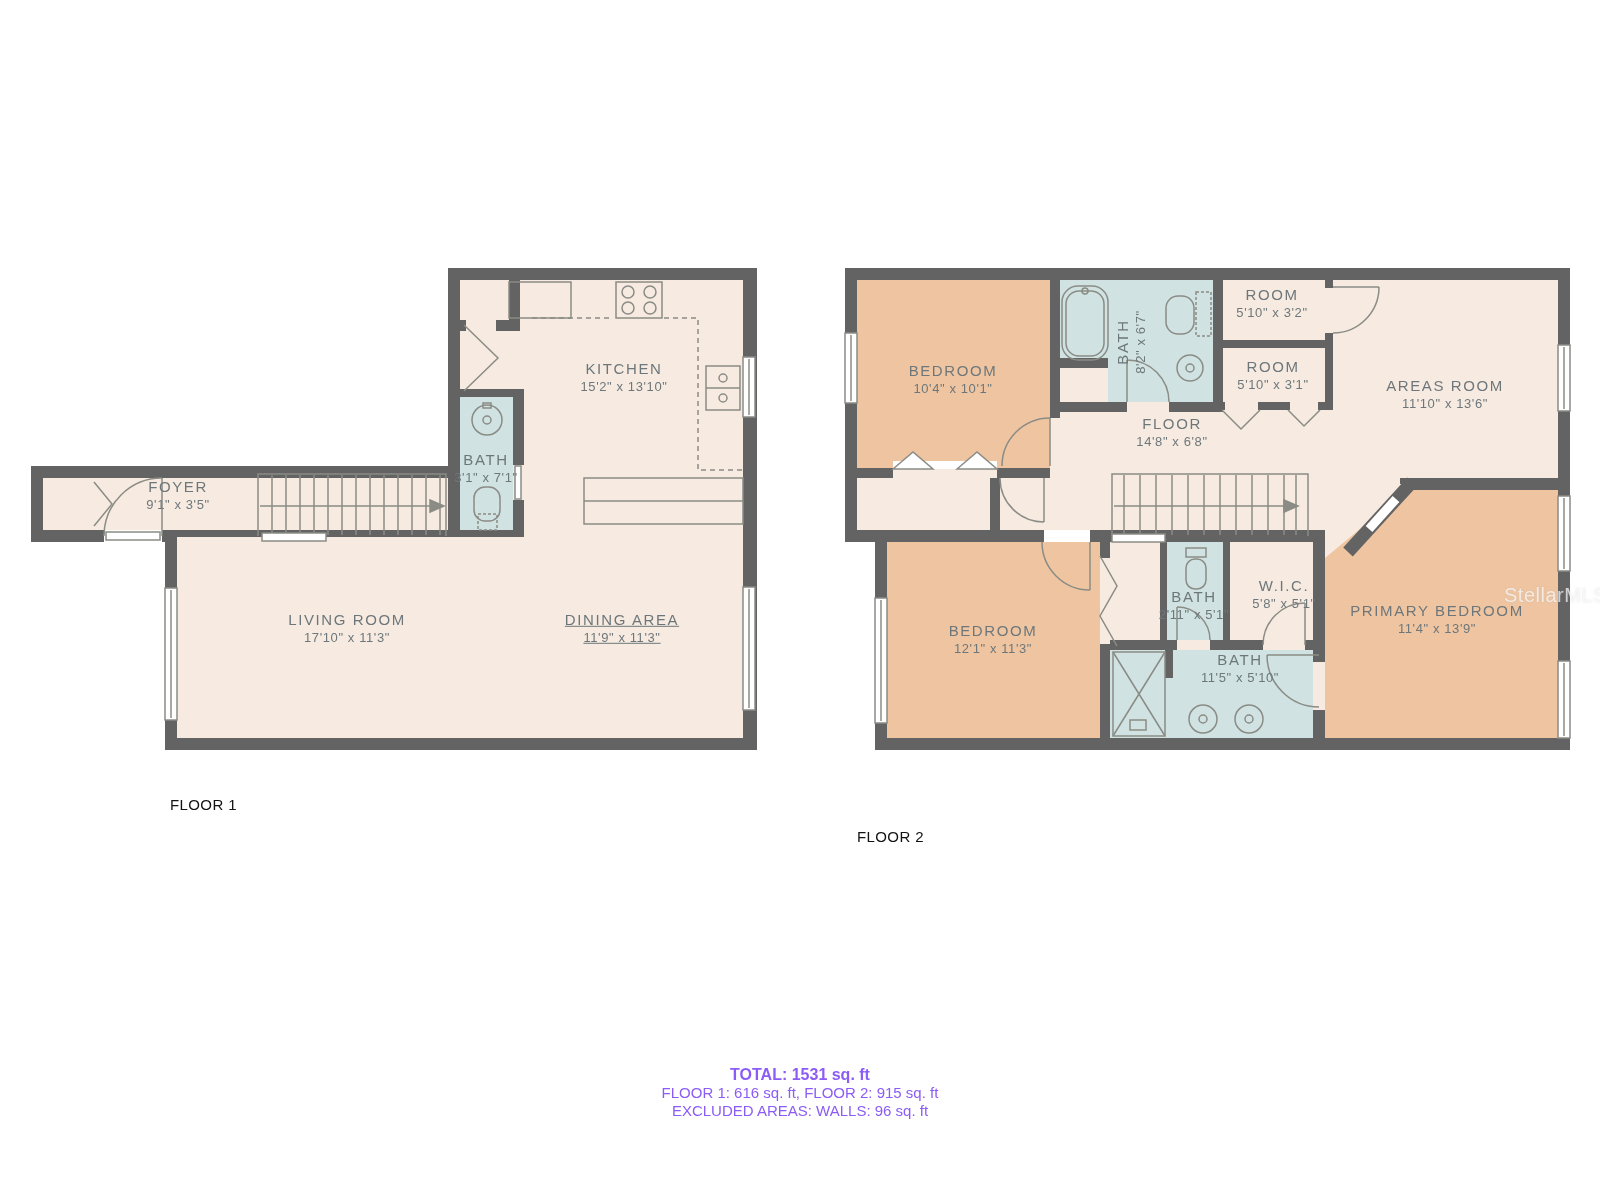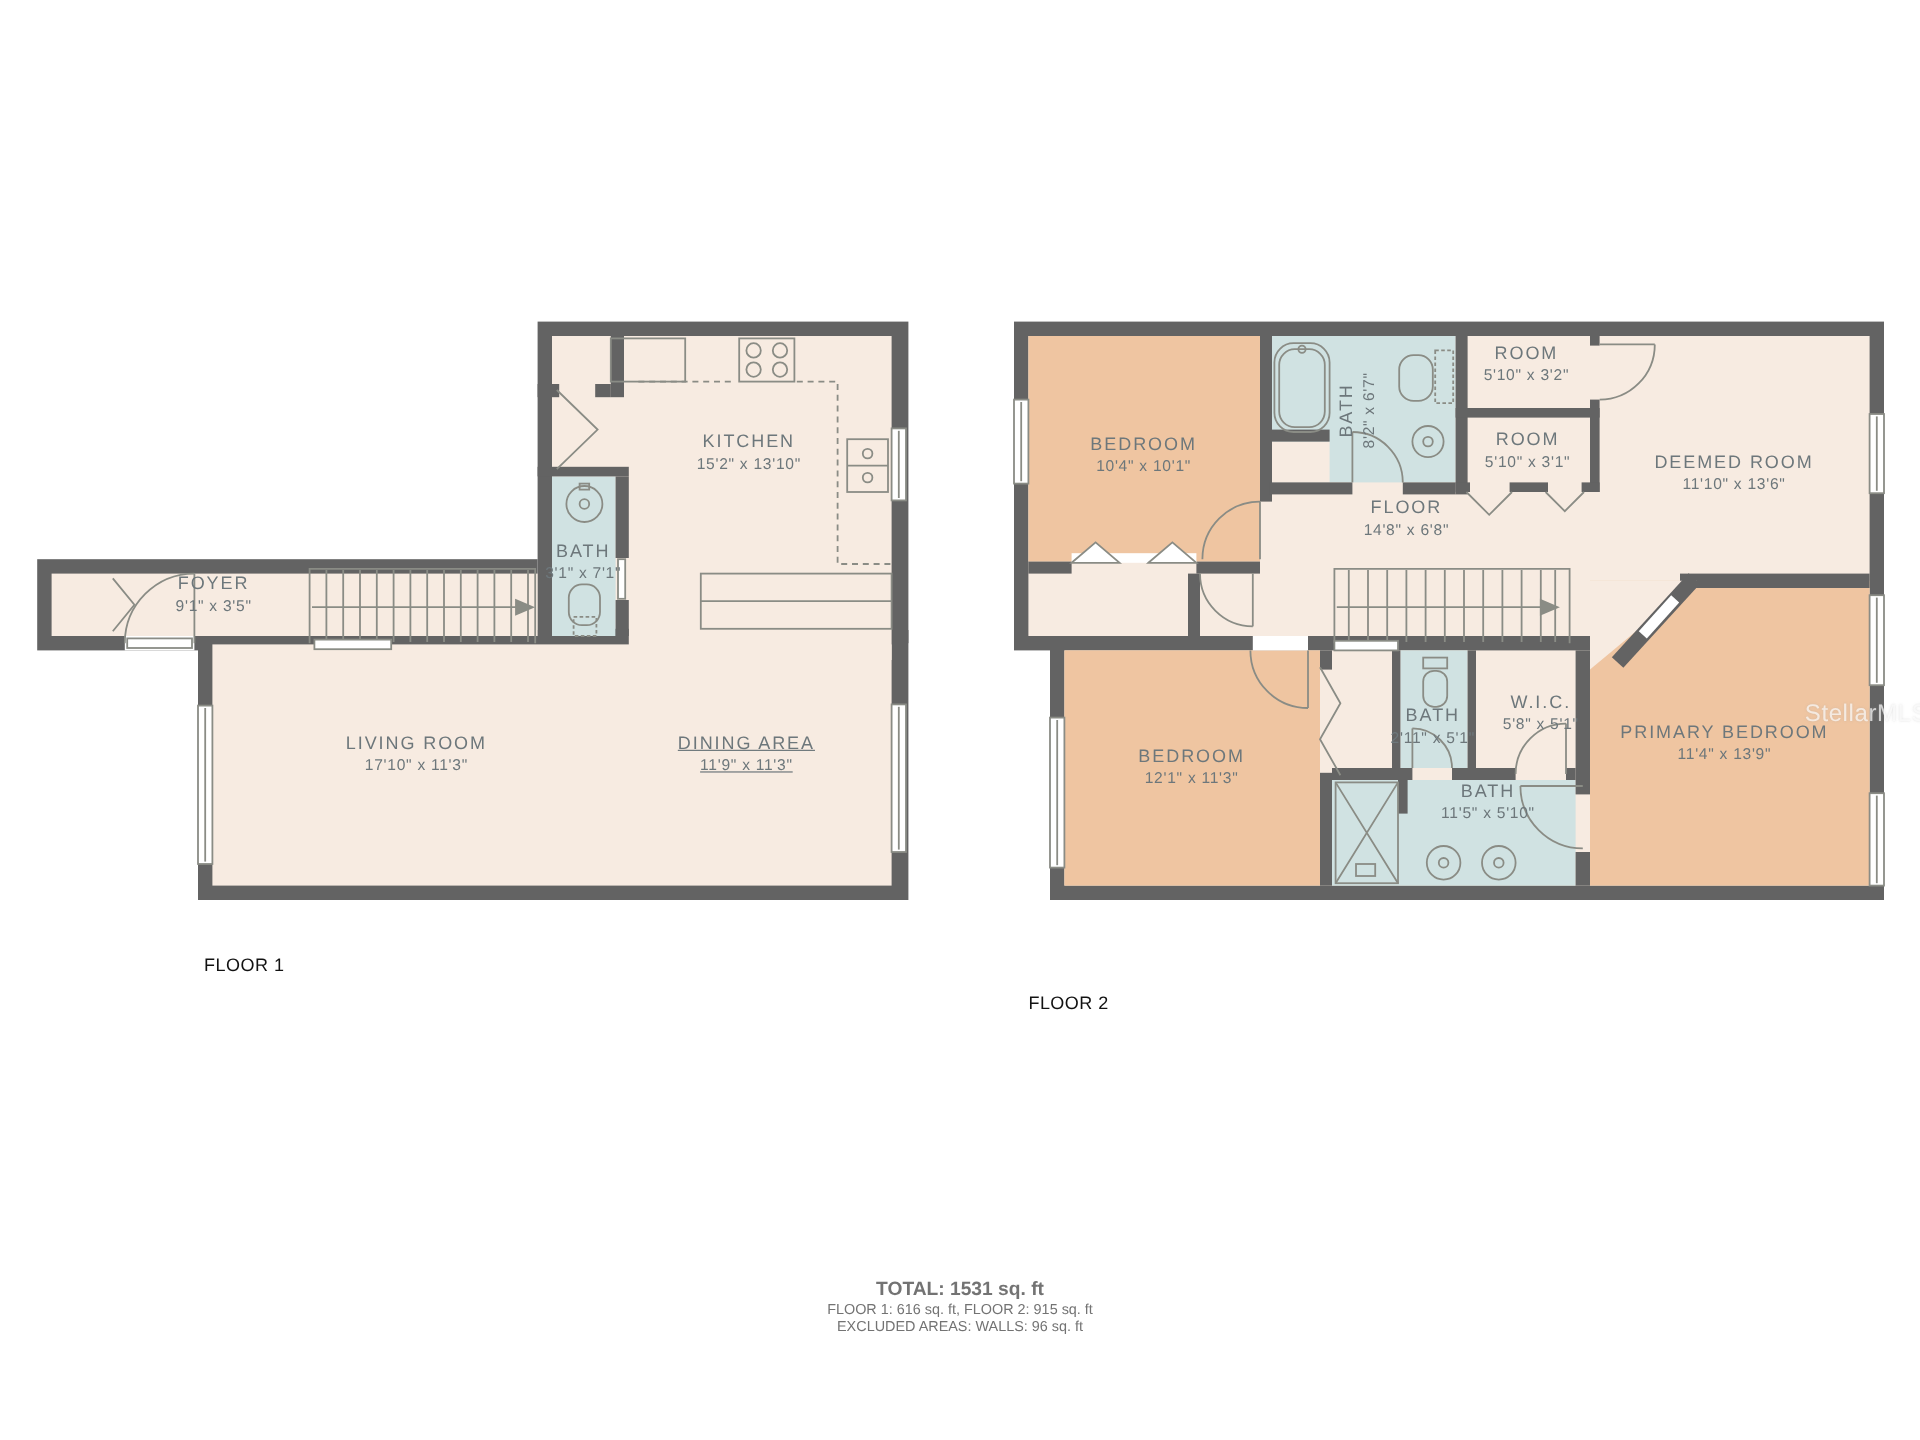--- a/index.html
+++ b/index.html
@@ -10,23 +10,23 @@
   .or{position:absolute;background:#efc5a1;}
   .bl{position:absolute;background:#d0e2e2;}
   .stub{position:absolute;background:#636363;}
   svg.fx{position:absolute;left:0;top:0;pointer-events:none;}
   .rlabel{position:absolute;transform:translate(-50%,-50%);text-align:center;
           color:#6d777b;white-space:nowrap;line-height:1.3;}
   .rlabel.rot{transform:translate(-50%,-50%) rotate(-90deg);}
   .rname{font-size:15px;letter-spacing:1.6px;}
   .rdims{font-size:13px;letter-spacing:0.6px;}
   .floorlabel{position:absolute;font-size:15px;color:#121212;letter-spacing:0.4px;}
-  .summary{position:absolute;left:0;top:1066px;width:1600px;text-align:center;color:#737373;}
+  .summary{position:absolute;left:0;top:1066px;width:1600px;text-align:center;color:#8b5cf6;}
   .sum-total{font-size:16px;font-weight:bold;}
-  .sum-line{font-size:12px;line-height:1.2;}
+  .sum-line{font-size:15px;line-height:1.2;}
   .sum-disc{font-size:11.5px;margin-top:14px;letter-spacing:0.2px;}
   .watermark{position:absolute;left:1504px;top:584px;font-size:20px;color:rgba(255,255,255,0.68);
              text-shadow:0 0 2px rgba(160,160,160,0.35);letter-spacing:0.5px;}
 </style>
 </head>
 <body>
 
 <div id="stage">
 
   <div class="slab" style="left:448px;top:268px;width:309px;height:268px;"></div>
@@ -280,21 +280,21 @@
   </div>
   <div class="rlabel" style="left:1272px;top:303px;">
     <div class="rname">ROOM</div>
     <div class="rdims">5'10" x 3'2"</div>
   </div>
   <div class="rlabel" style="left:1273px;top:375px;">
     <div class="rname">ROOM</div>
     <div class="rdims">5'10" x 3'1"</div>
   </div>
   <div class="rlabel" style="left:1445px;top:394px;">
-    <div class="rname">DEEMED ROOM</div>
+    <div class="rname">AREAS ROOM</div>
     <div class="rdims">11'10" x 13'6"</div>
   </div>
   <div class="rlabel" style="left:1172px;top:432px;">
     <div class="rname">FLOOR</div>
     <div class="rdims">14'8" x 6'8"</div>
   </div>
   <div class="rlabel" style="left:993px;top:639px;">
     <div class="rname">BEDROOM</div>
     <div class="rdims">12'1" x 11'3"</div>
   </div>

